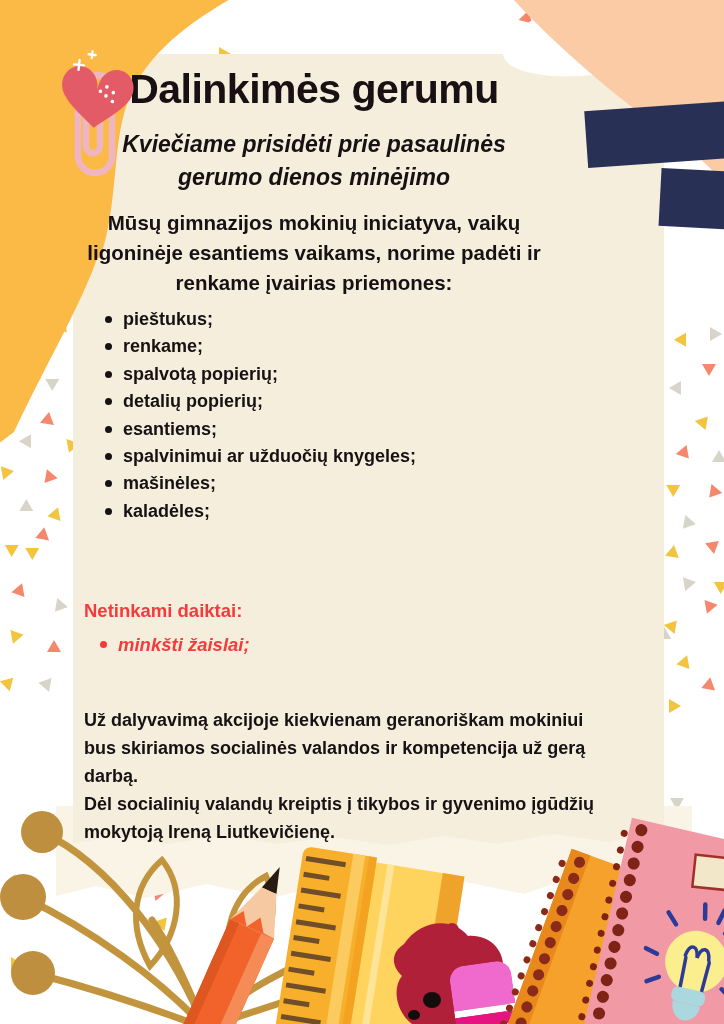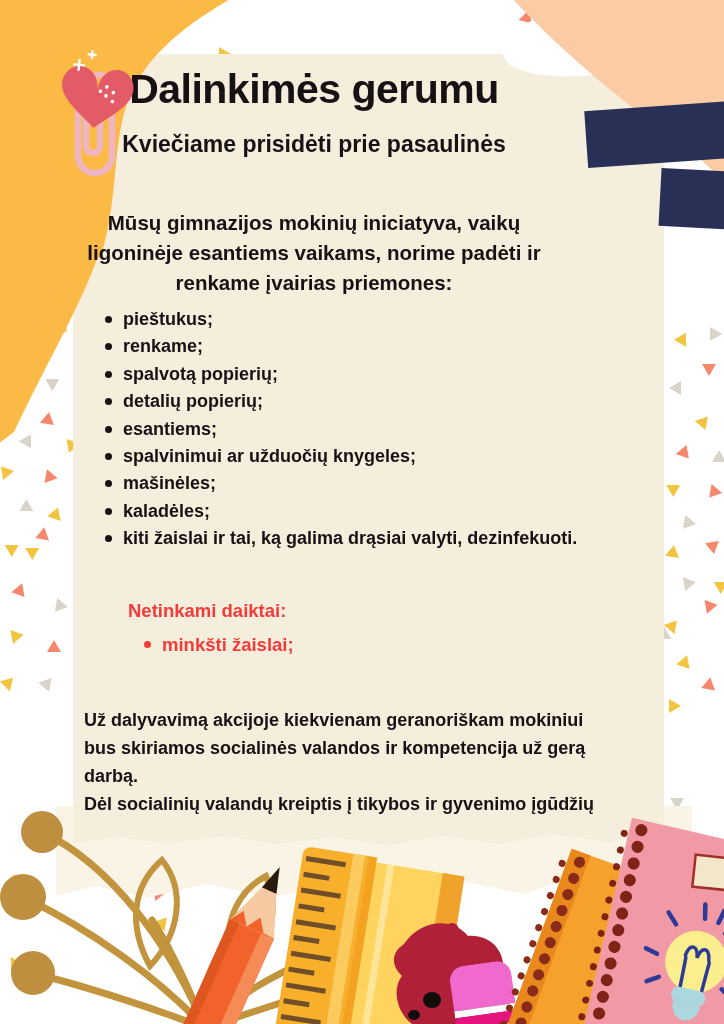--- a/index.html
+++ b/index.html
@@ -21,29 +21,29 @@
       315px 791px,260px 783px,205px 790px,150px 782px,95px 790px,45px 783px,0px 789px);}
 
   .bg-svg{position:absolute;left:0;top:0;z-index:4;}
   .decor-svg{position:absolute;left:0;top:784px;z-index:4;}
   .clip-svg{position:absolute;left:42px;top:26px;z-index:6;}
 
   
   .text-layer{position:absolute;left:73px;top:54px;width:482px;height:800px;z-index:5;color:#171114;}
   .text-layer *{font-weight:700;}
   .title{position:absolute;top:12px;left:0;width:100%;text-align:center;font-size:41px;letter-spacing:-.5px;}
-  .subtitle{position:absolute;top:74px;left:0;width:100%;text-align:center;font-size:23px;line-height:33px;}
+  .subtitle{position:absolute;top:74px;left:0;width:100%;text-align:center;font-size:23px;line-height:33px;font-style:italic;}
   .intro{position:absolute;top:154px;left:0;width:100%;text-align:center;font-size:20.5px;line-height:30px;}
   .items{position:absolute;top:252px;left:30px;width:540px;list-style:none;margin:0;padding:0;}
   .items li{position:relative;padding-left:20px;font-size:18px;line-height:27.4px;}
   .items li::before{content:"";position:absolute;left:2px;top:10px;width:7px;height:7px;border-radius:50%;background:#171114;}
-  .bad{position:absolute;top:544px;left:11px;width:560px;color:#F43B3B;margin-left:44px;}
+  .bad{position:absolute;top:544px;left:11px;width:560px;color:#F43B3B;}
   .bad-heading{font-size:18.5px;line-height:26px;}
   .bad-items{list-style:none;margin:6px 0 0 14px;padding:0;}
-  .bad-items li{position:relative;padding-left:20px;font-size:18.5px;line-height:30px;}
+  .bad-items li{position:relative;padding-left:20px;font-size:18.5px;line-height:30px;font-style:italic;}
   .bad-items li::before{content:"";position:absolute;left:2px;top:11px;width:7px;height:7px;border-radius:50%;background:#F43B3B;}
   .outro{position:absolute;top:652px;left:11px;width:572px;font-size:18px;line-height:28px;}
 </style>
 </head>
 <body>
 
 <div class="page">
 
   <div id="confetti">
       <div class="tri" style="left: 218px; top: 48px; transform: rotate(90deg); border-bottom-color: rgb(242, 196, 63);"></div>
@@ -141,56 +141,57 @@
           <circle cx="3" cy="15" r="1.8"></circle>
       </g>
     </g>
   </svg>
 
   <div class="text-layer">
     <div class="title">Dalinkimės gerumu</div>
     <div class="subtitle">
 
     <div>Kviečiame prisidėti prie pasaulinės</div>
+        <div>gerumo dienos minėjimo</div>
       </div>
     <div class="intro">
 
     <div>Mūsų gimnazijos mokinių iniciatyva, vaikų</div>
         <div>ligoninėje esantiems vaikams, norime padėti ir</div>
         <div>renkame įvairias priemones:</div>
       </div>
     <ul class="items">
 
     <li>pieštukus;</li>
         <li>renkame;</li>
         <li>spalvotą popierių;</li>
         <li>detalių popierių;</li>
         <li>esantiems;</li>
         <li>spalvinimui ar užduočių knygeles;</li>
         <li>mašinėles;</li>
         <li>kaladėles;</li>
-        <li>kiti žaislai ir tai, ką galima drąsiai valyti, dezinfekuoti.</li>
       </ul>
     <div class="bad">
       <div class="bad-heading">Netinkami daiktai:</div>
       <ul class="bad-items">
 
       <li>minkšti žaislai;</li>
         </ul>
     </div>
     <div class="outro">
       <div>
 
       <div>Už dalyvavimą akcijoje kiekvienam geranoriškam mokiniui</div>
           <div>bus skiriamos socialinės valandos ir kompetencija už gerą</div>
           <div>darbą.</div>
         </div>
       <div>
 
       <div>Dėl socialinių valandų kreiptis į tikybos ir gyvenimo įgūdžių</div>
+          <div>mokytoją Ireną Liutkevičienę.</div>
         </div>
     </div>
   </div>
 
   <svg class="decor-svg" width="724" height="240" viewBox="0 0 724 240">
 
     <g>
       <g stroke="#C2943E" stroke-width="7" fill="none" stroke-linecap="round">
         <path d="M42,48 C110,80 170,160 205,244"></path>
         <path d="M23,113 C90,145 160,195 205,244"></path>

